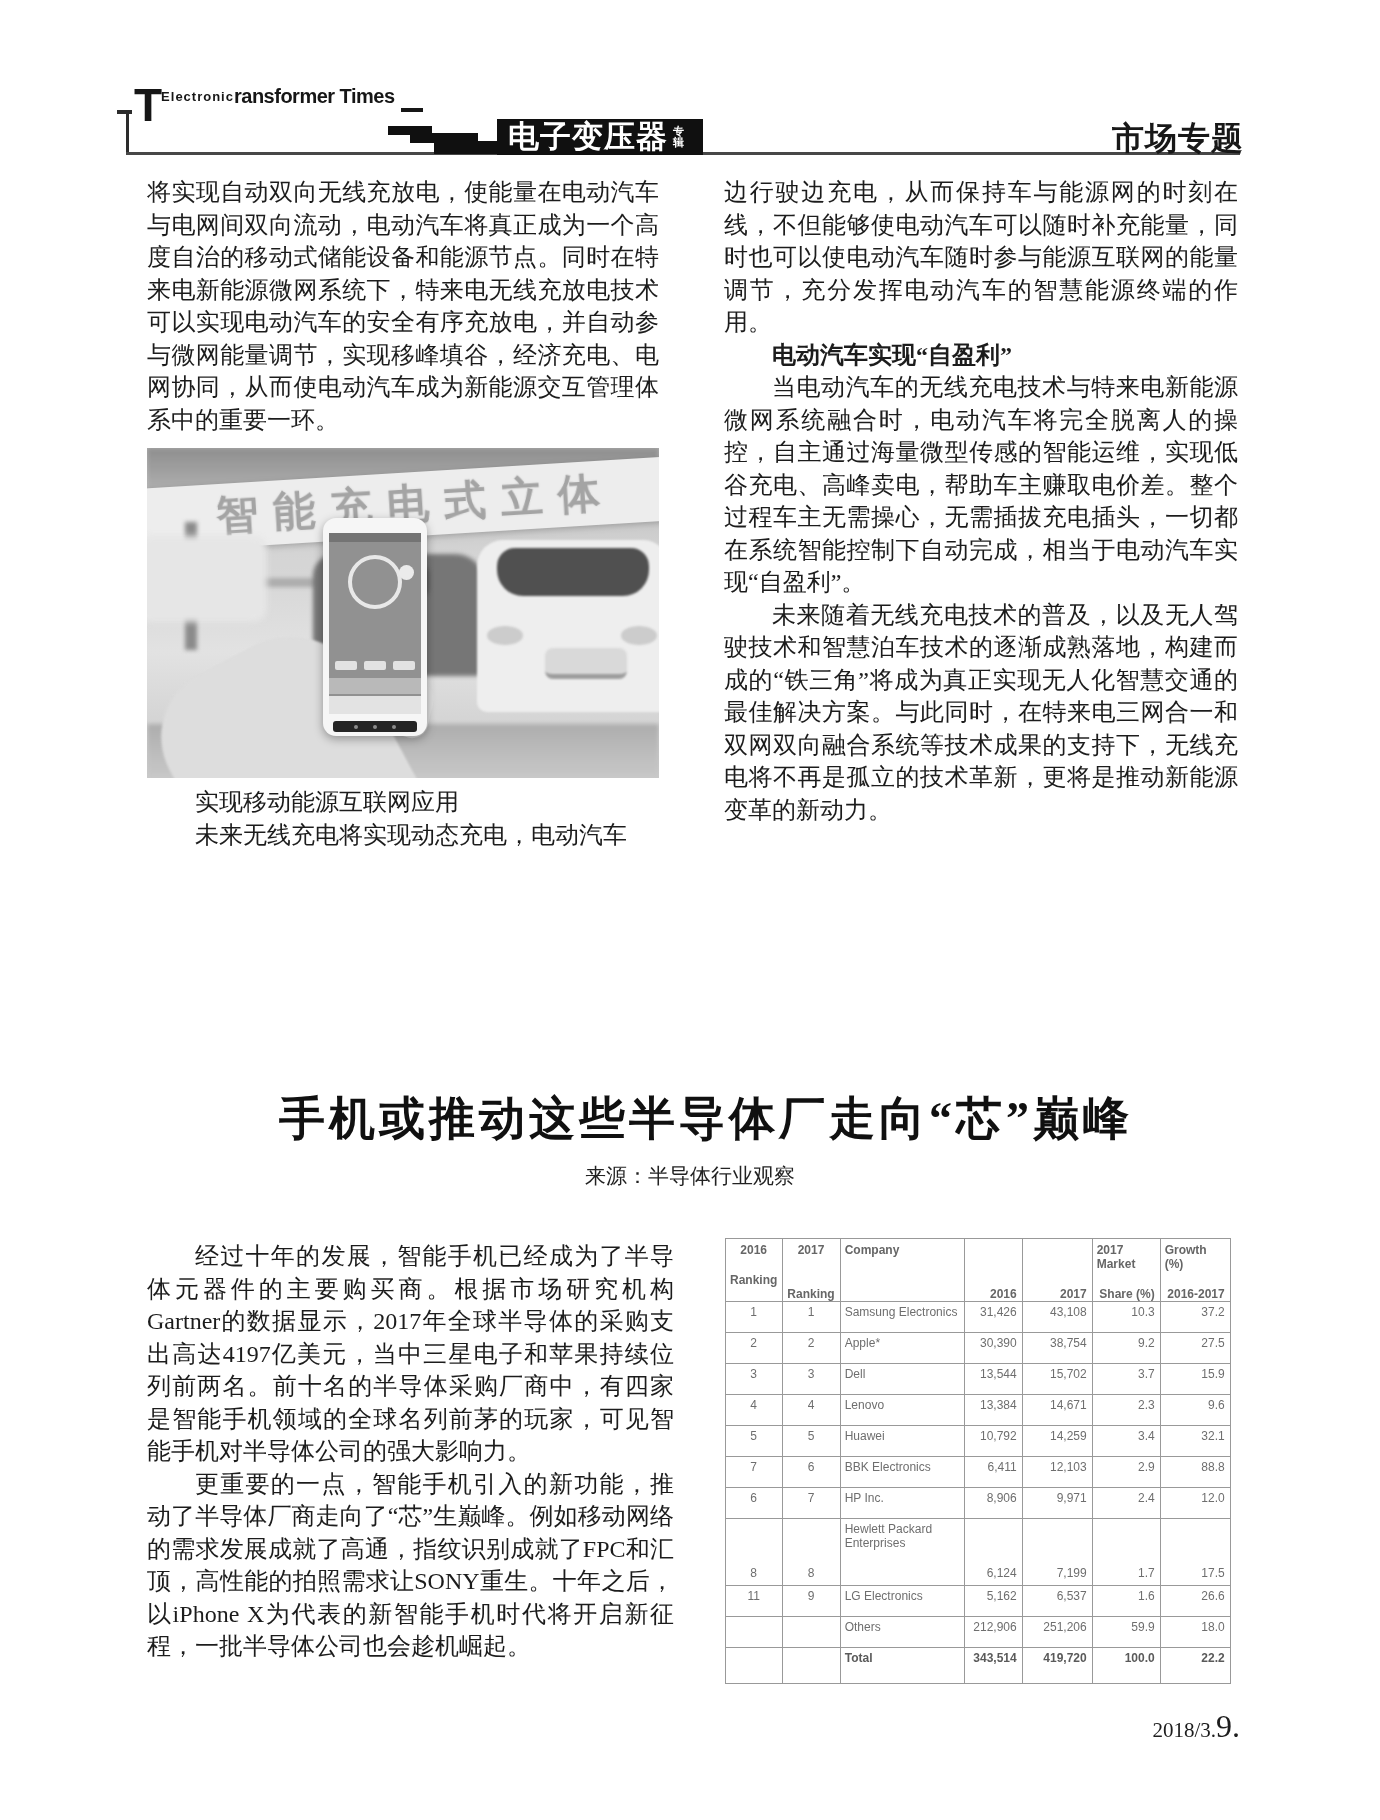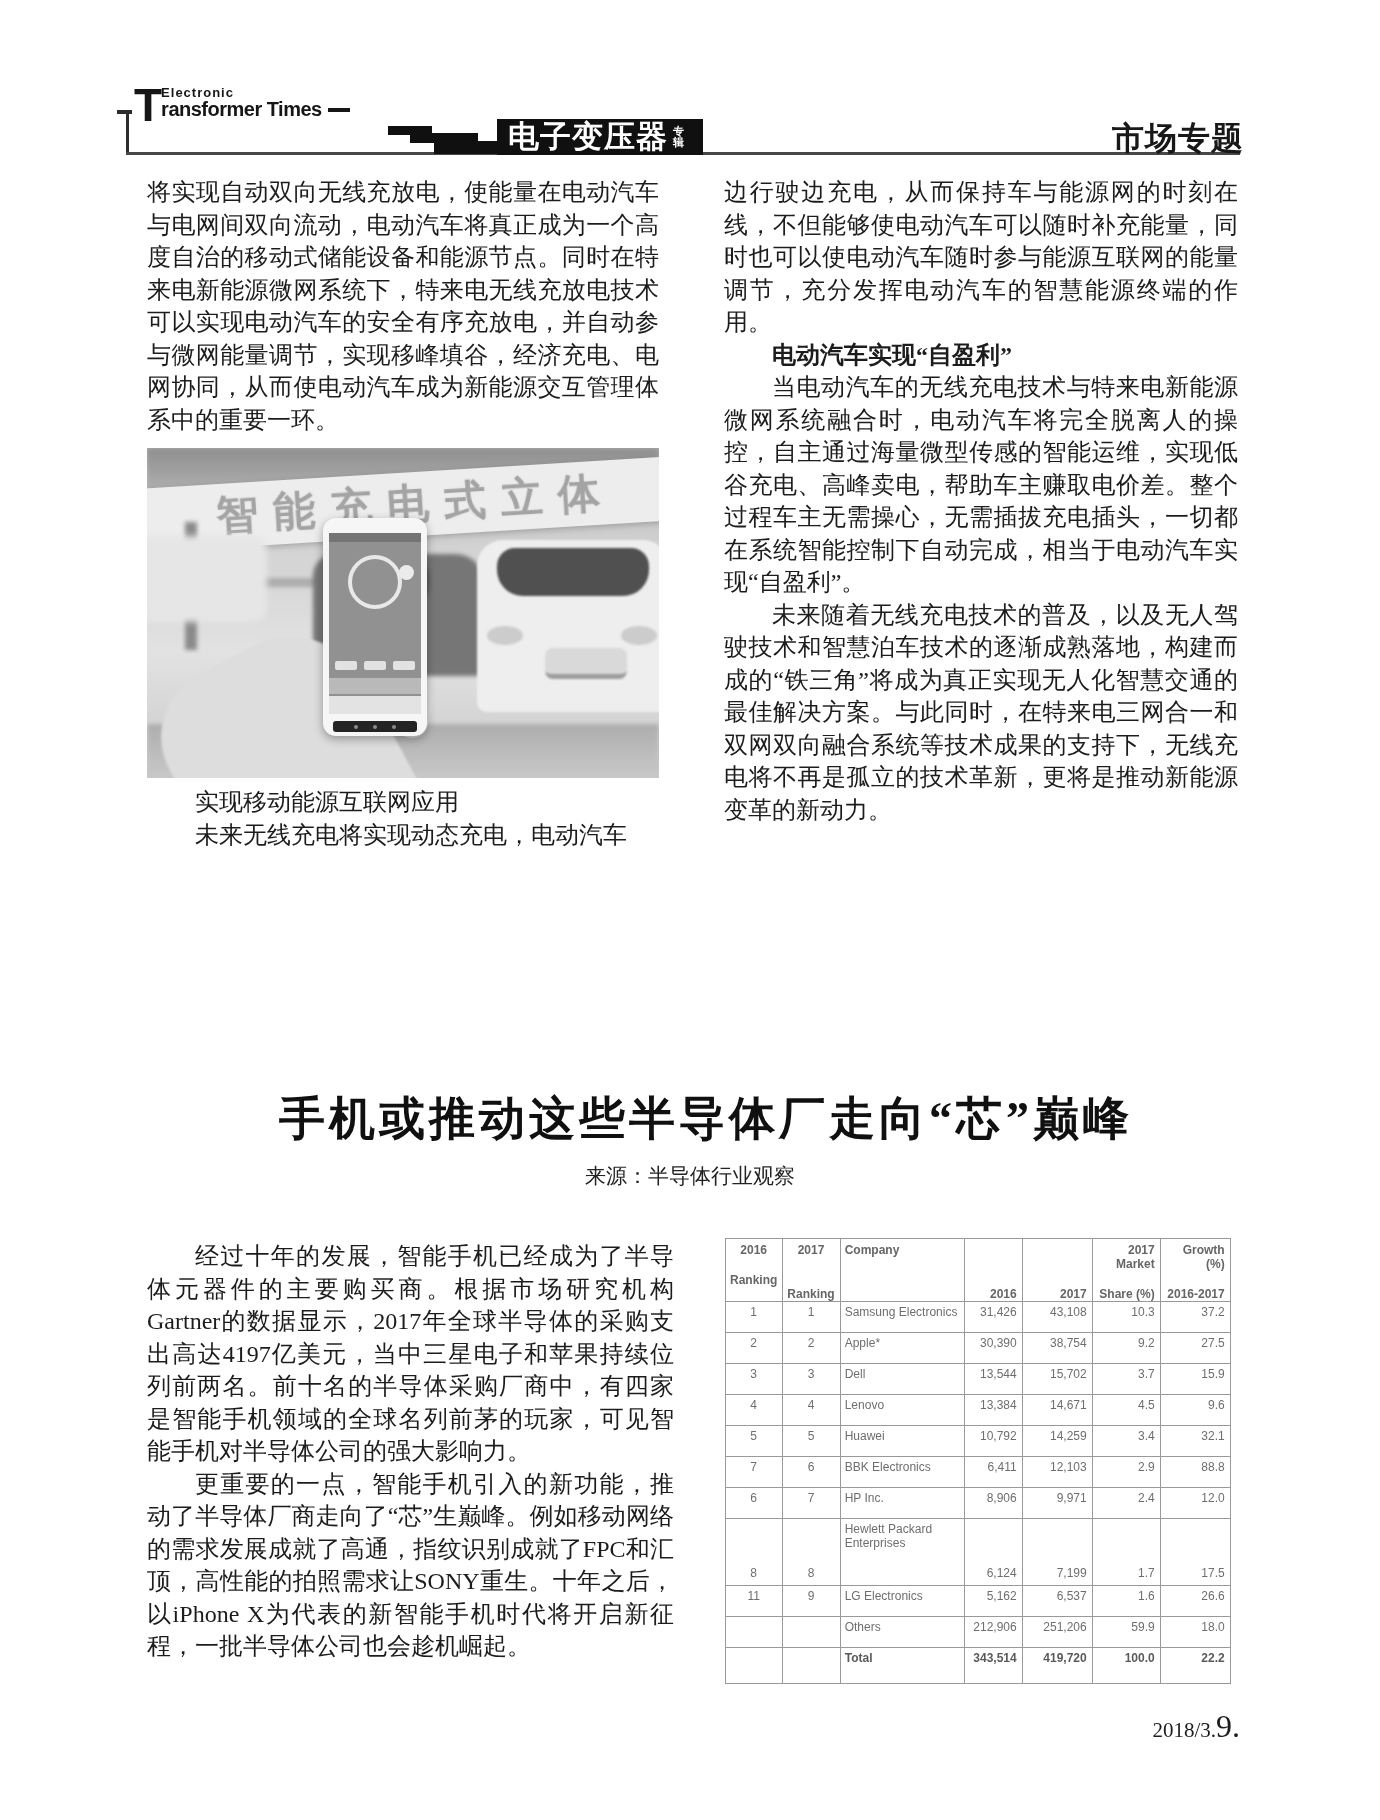--- a/index.html
+++ b/index.html
@@ -5,21 +5,21 @@
   html,body { margin:0; padding:0; background:#888; }
   .page {
     position:relative; width:1380px; height:1820px; background:#ffffff;
     margin:0 auto; overflow:hidden;
     font-family:"Liberation Serif","DejaVu Serif",serif; color:#1e1e1e;
   }
   
   .masthead { position:absolute; left:134px; top:86px; display:flex; align-items:flex-start;
     font-family:"Liberation Sans","DejaVu Sans",sans-serif; font-weight:bold; color:#161616; }
   .mast-T { font-size:46px; line-height:38px; margin-right:1px; letter-spacing:-2px; }
-  .mast-col { display:flex; flex-direction:column; }
+  .mast-col { display:flex; flex-direction:row;align-items:center; }
   .mast-top { font-size:13px; line-height:13px; letter-spacing:1px; }
   .mast-rest { font-size:20px; line-height:21px; letter-spacing:-0.5px; }
   .mast-dash-right { width:22px; height:4px; background:#161616; margin:22px 0 0 6px; }
   .head-corner-h { position:absolute; left:117px; top:110px; width:15px; height:4px; background:#2c2c2c; }
   .head-corner-v { position:absolute; left:126px; top:110px; width:3px; height:45px; background:#2c2c2c; }
   .head-rule { position:absolute; left:126px; top:152px; width:1114px; height:3px; background:#474747; }
   .badge-step1 { position:absolute; left:388px; top:126px; width:44px; height:9px; background:#101010; }
   .badge-step2 { position:absolute; left:410px; top:133px; width:68px; height:10px; background:#101010; }
   .badge-step3 { position:absolute; left:434px; top:141px; width:80px; height:13px; background:#101010; }
   .badge { position:absolute; left:497px; top:119px; width:206px; height:36px; background:#101010;
@@ -98,21 +98,21 @@
   .a2-table th, .a2-table td { border:1px solid #999; font-size:12px; line-height:14px;
     padding:3px 5px 0 4px; vertical-align:top; overflow:hidden; }
   .a2-table th { height:56px; font-weight:bold; color:#666; padding-top:4px; }
   .a2-table td { height:27px; }
   .cell-rank { text-align:center; }
   .cell-num  { text-align:right; padding-right:6px; }
   .cell-company { text-align:left; }
   .th-flex { display:flex; flex-direction:column; height:100%;gap:16px; }
   .th-between { justify-content:space-between; }
   .th-end { justify-content:flex-end; }
-  .th-right { align-items:flex-end; text-align:right; }
+  .th-right { align-items:flex-end; text-align:left; }
   .th-center { align-items:center; text-align:center; }
   .row-tall td { height:58px; vertical-align:bottom; padding-bottom:5px; }
   .row-tall td.cell-company { vertical-align:top; padding-top:3px; }
   .row-total td { font-weight:bold; color:#5a5a5a; height:32px; }
   
   .page-footer { position:absolute; left:1000px; top:1708px; width:240px; text-align:right; color:#1d1d1d; }
   .footer-prefix { font-size:21px;margin-top:20px; }
   .footer-page { font-size:32px; }
 </style>
 </head>
@@ -284,21 +284,21 @@
         <td class="cell-num">15,702</td>
         <td class="cell-num">3.7</td>
         <td class="cell-num">15.9</td>
       </tr>
       <tr>
         <td class="cell-rank">4</td>
         <td class="cell-rank">4</td>
         <td class="cell-company">Lenovo</td>
         <td class="cell-num">13,384</td>
         <td class="cell-num">14,671</td>
-        <td class="cell-num">4.5</td>
+        <td class="cell-num">2.3</td>
         <td class="cell-num">9.6</td>
       </tr>
       <tr>
         <td class="cell-rank">5</td>
         <td class="cell-rank">5</td>
         <td class="cell-company">Huawei</td>
         <td class="cell-num">10,792</td>
         <td class="cell-num">14,259</td>
         <td class="cell-num">3.4</td>
         <td class="cell-num">32.1</td>

